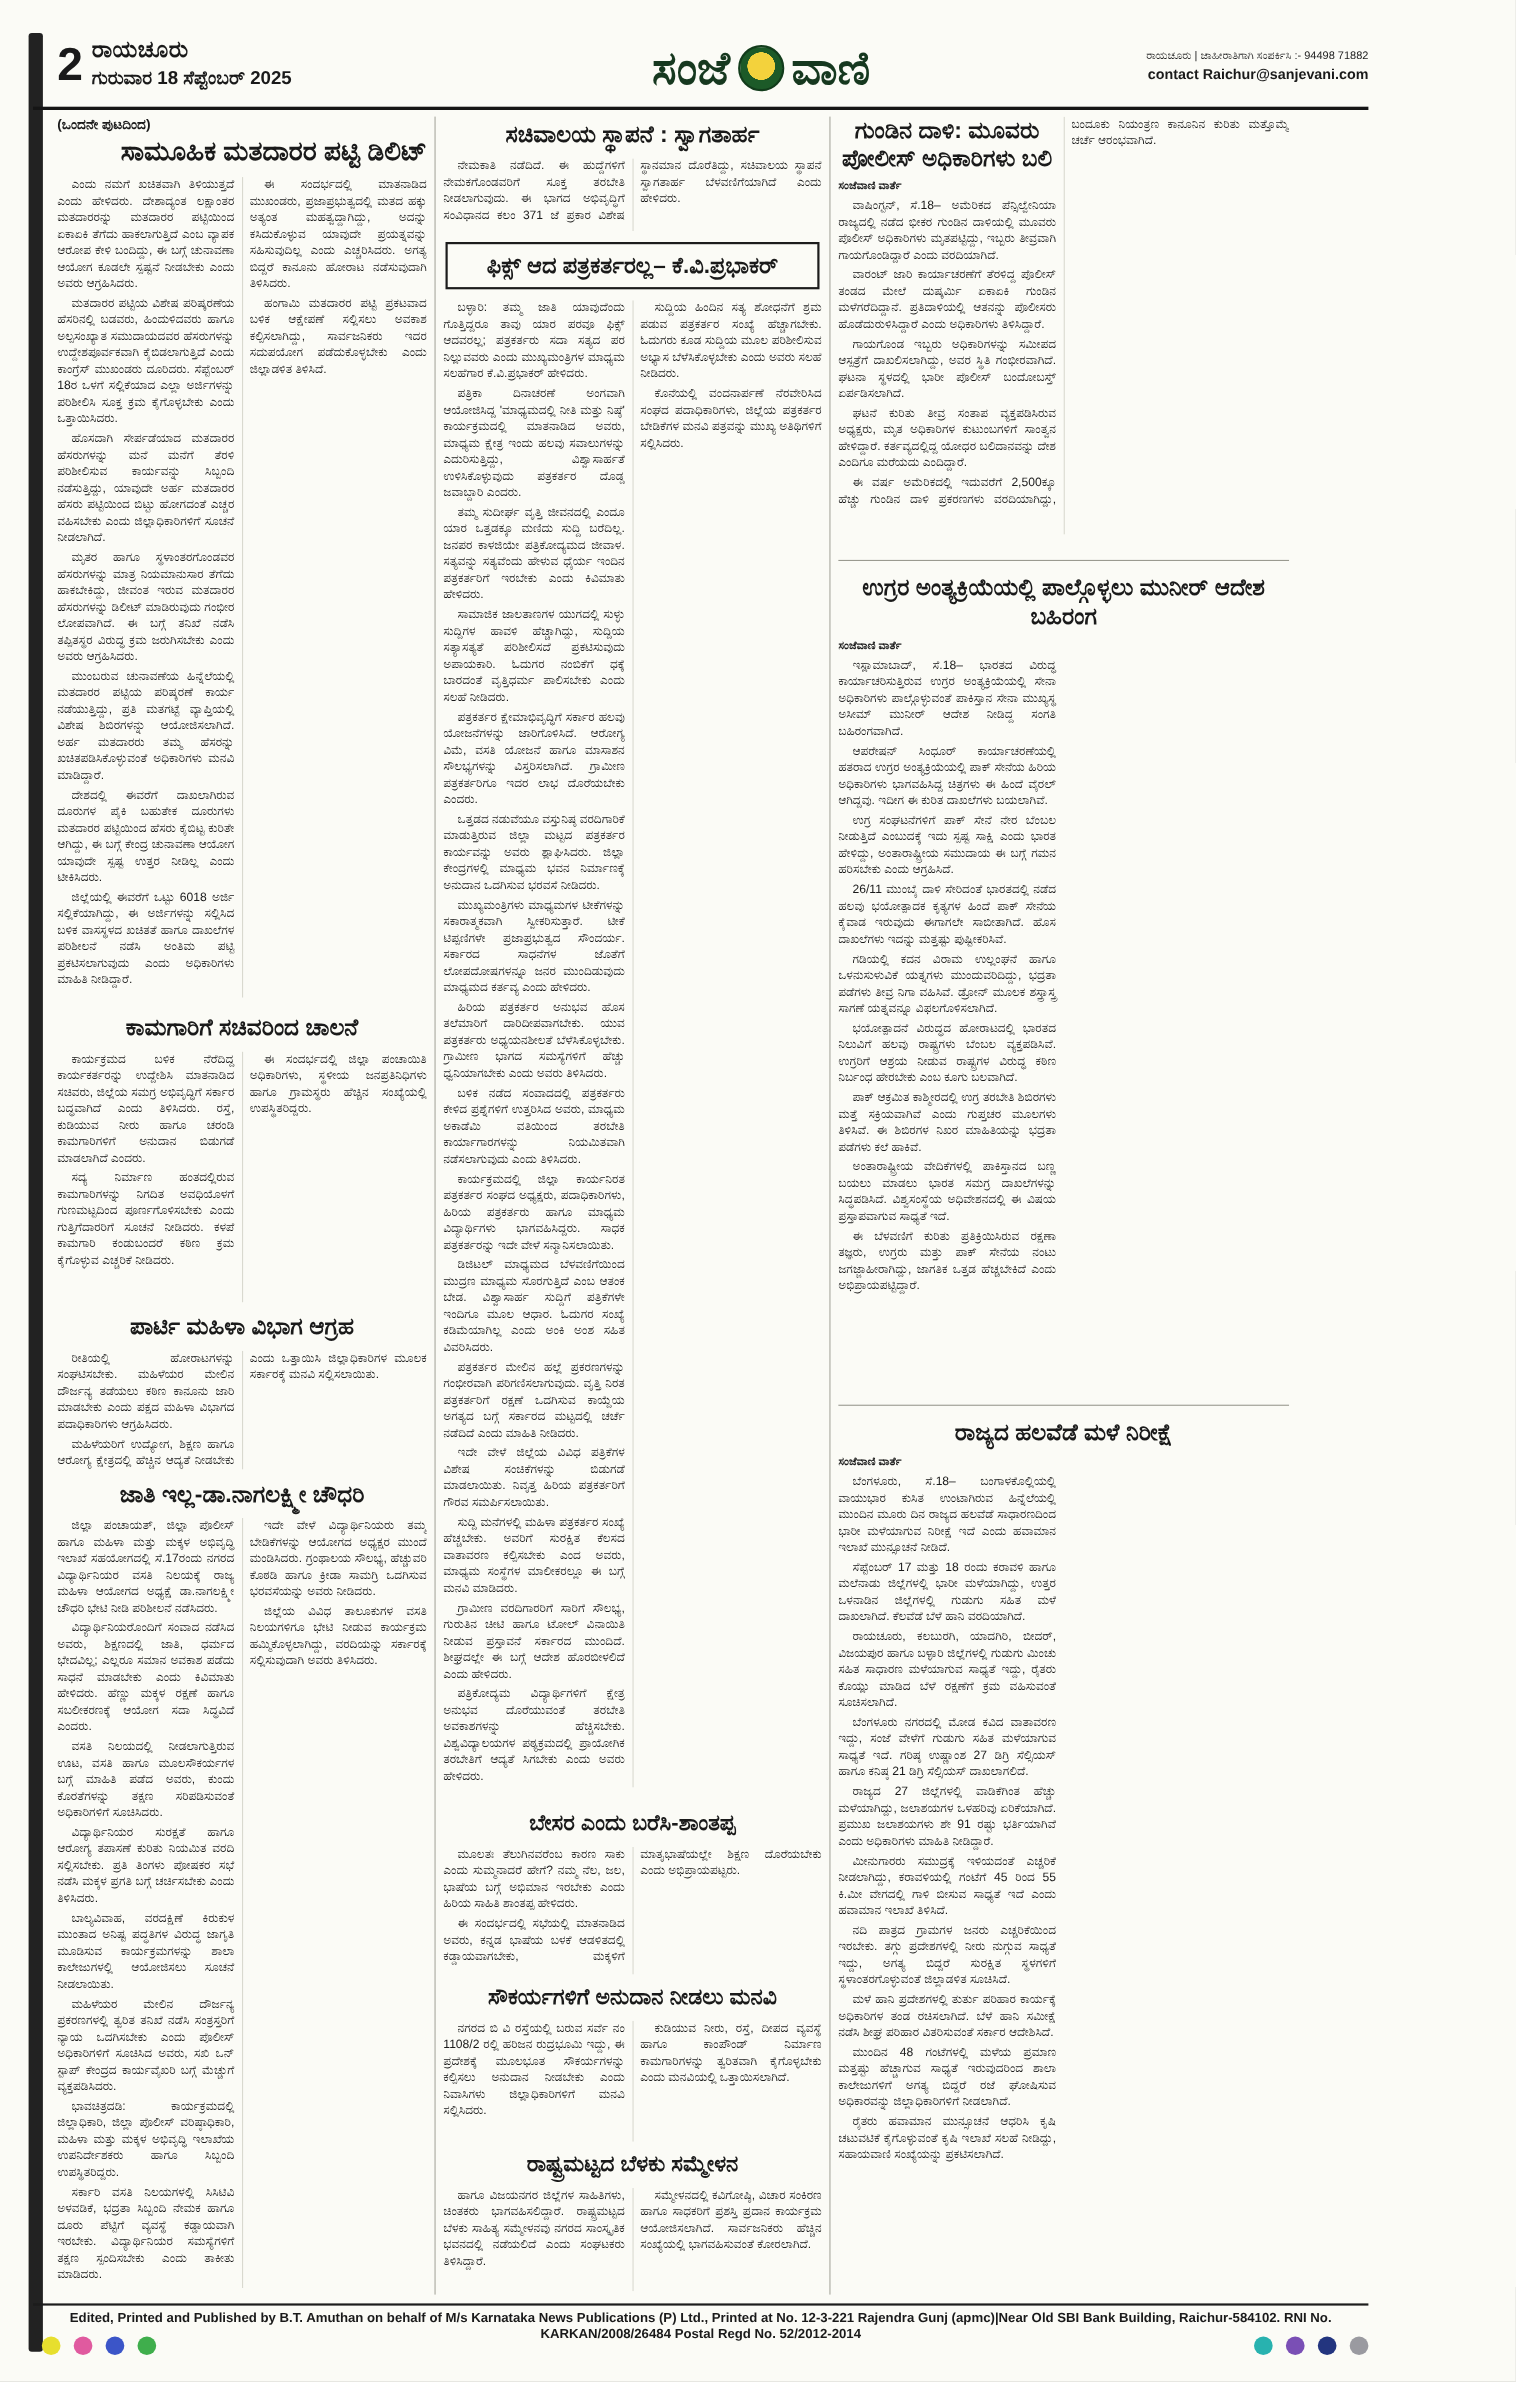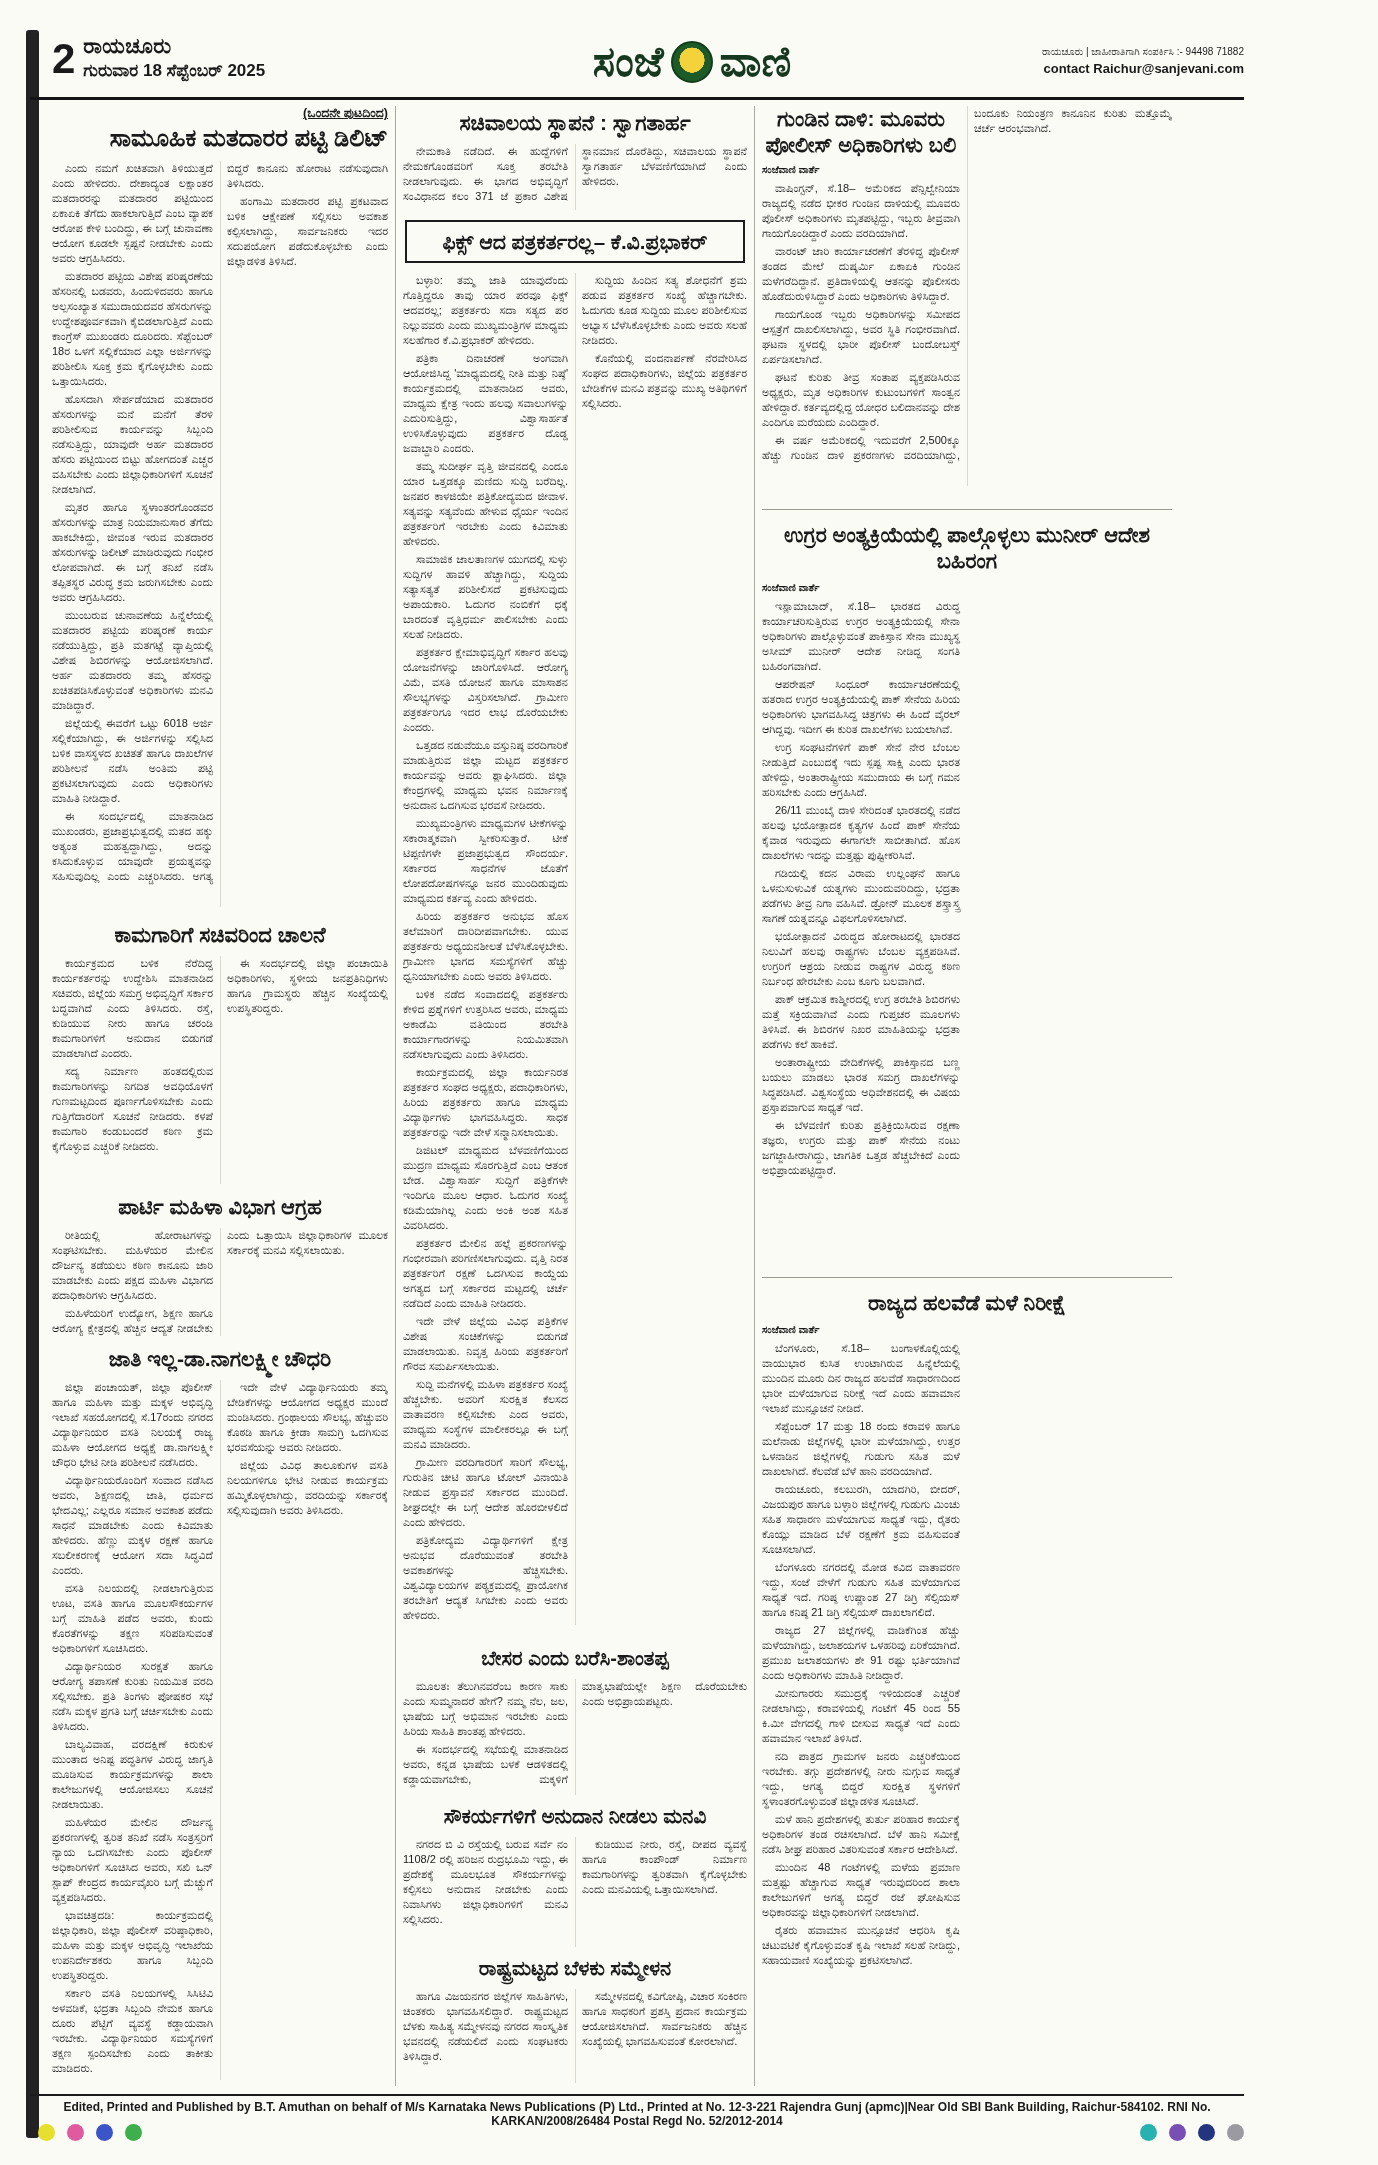--- a/index.html
+++ b/index.html
@@ -25,21 +25,21 @@
 
   
   .main{position:absolute;left:52px;top:106px;width:1122px;height:1980px;display:flex;}
   .vr{width:1px;background:#a8a89e;margin:0 7px;}
   .mod{overflow:hidden;}
   .m-left{width:336px;}
   .m-center{width:344px;}
   .m-right{width:410px;}
 
   .art{overflow:hidden;}
-  .kicker{text-align:right;font-size:12.5px;font-weight:700;margin-bottom:2px;text-decoration:underline;}
+  .kicker{text-align:left;font-size:12.5px;font-weight:700;margin-bottom:2px;}
   .hl-xl{font-size:24px;font-weight:800;text-align:right;line-height:30px;margin:2px 0 8px;}
   .hl-lg{font-size:21px;font-weight:800;text-align:center;line-height:26px;margin:4px 0 8px;}
   .hl-md{font-size:20px;font-weight:800;text-align:center;line-height:25px;margin:4px 0 8px;}
   .hl-incol{font-size:21px;font-weight:700;text-align:center;line-height:26px;margin:0 0 6px;}
   .hl-box{border:2px solid #1c1c1c;margin:4px 2px 10px;padding:7px 4px;
           font-size:20.5px;font-weight:800;text-align:center;line-height:25px;}
   .byline{font-weight:700;font-size:10px;margin:0 0 5px;}
   .body2{column-count:2;column-gap:14px;column-rule:1px solid #d9d9cf;column-fill:auto;overflow:hidden;}
   .body2 p,.plist p{font-size:11px;line-height:15px;text-align:justify;text-indent:13px;margin:0 0 3px;}
   .rt-art{border-bottom:1px solid #9a9a90;padding-bottom:7px;margin-bottom:8px;}
@@ -82,20 +82,21 @@
     <div class="mod m-left">
       <section class="art" style="height:812px">
         <div class="kicker">(ಒಂದನೇ ಪುಟದಿಂದ)</div>
         <h2 class="hl-xl">ಸಾಮೂಹಿಕ ಮತದಾರರ ಪಟ್ಟಿ ಡಿಲಿಟ್</h2>
         <div class="body2 plist" style="height:746px">
             <p>ಎಂದು ನಮಗೆ ಖಚಿತವಾಗಿ ತಿಳಿಯುತ್ತದೆ ಎಂದು ಹೇಳಿದರು. ದೇಶಾದ್ಯಂತ ಲಕ್ಷಾಂತರ ಮತದಾರರನ್ನು ಮತದಾರರ ಪಟ್ಟಿಯಿಂದ ಏಕಾಏಕಿ ತೆಗೆದು ಹಾಕಲಾಗುತ್ತಿದೆ ಎಂಬ ವ್ಯಾಪಕ ಆರೋಪ ಕೇಳಿ ಬಂದಿದ್ದು, ಈ ಬಗ್ಗೆ ಚುನಾವಣಾ ಆಯೋಗ ಕೂಡಲೇ ಸ್ಪಷ್ಟನೆ ನೀಡಬೇಕು ಎಂದು ಅವರು ಆಗ್ರಹಿಸಿದರು.</p>
             <p>ಮತದಾರರ ಪಟ್ಟಿಯ ವಿಶೇಷ ಪರಿಷ್ಕರಣೆಯ ಹೆಸರಿನಲ್ಲಿ ಬಡವರು, ಹಿಂದುಳಿದವರು ಹಾಗೂ ಅಲ್ಪಸಂಖ್ಯಾತ ಸಮುದಾಯದವರ ಹೆಸರುಗಳನ್ನು ಉದ್ದೇಶಪೂರ್ವಕವಾಗಿ ಕೈಬಿಡಲಾಗುತ್ತಿದೆ ಎಂದು ಕಾಂಗ್ರೆಸ್ ಮುಖಂಡರು ದೂರಿದರು. ಸೆಪ್ಟೆಂಬರ್ 18ರ ಒಳಗೆ ಸಲ್ಲಿಕೆಯಾದ ಎಲ್ಲಾ ಅರ್ಜಿಗಳನ್ನು ಪರಿಶೀಲಿಸಿ ಸೂಕ್ತ ಕ್ರಮ ಕೈಗೊಳ್ಳಬೇಕು ಎಂದು ಒತ್ತಾಯಿಸಿದರು.</p>
             <p>ಹೊಸದಾಗಿ ಸೇರ್ಪಡೆಯಾದ ಮತದಾರರ ಹೆಸರುಗಳನ್ನು ಮನೆ ಮನೆಗೆ ತೆರಳಿ ಪರಿಶೀಲಿಸುವ ಕಾರ್ಯವನ್ನು ಸಿಬ್ಬಂದಿ ನಡೆಸುತ್ತಿದ್ದು, ಯಾವುದೇ ಅರ್ಹ ಮತದಾರರ ಹೆಸರು ಪಟ್ಟಿಯಿಂದ ಬಿಟ್ಟು ಹೋಗದಂತೆ ಎಚ್ಚರ ವಹಿಸಬೇಕು ಎಂದು ಜಿಲ್ಲಾಧಿಕಾರಿಗಳಿಗೆ ಸೂಚನೆ ನೀಡಲಾಗಿದೆ.</p>
             <p>ಮೃತರ ಹಾಗೂ ಸ್ಥಳಾಂತರಗೊಂಡವರ ಹೆಸರುಗಳನ್ನು ಮಾತ್ರ ನಿಯಮಾನುಸಾರ ತೆಗೆದು ಹಾಕಬೇಕಿದ್ದು, ಜೀವಂತ ಇರುವ ಮತದಾರರ ಹೆಸರುಗಳನ್ನು ಡಿಲೀಟ್ ಮಾಡಿರುವುದು ಗಂಭೀರ ಲೋಪವಾಗಿದೆ. ಈ ಬಗ್ಗೆ ತನಿಖೆ ನಡೆಸಿ ತಪ್ಪಿತಸ್ಥರ ವಿರುದ್ಧ ಕ್ರಮ ಜರುಗಿಸಬೇಕು ಎಂದು ಅವರು ಆಗ್ರಹಿಸಿದರು.</p>
             <p>ಮುಂಬರುವ ಚುನಾವಣೆಯ ಹಿನ್ನೆಲೆಯಲ್ಲಿ ಮತದಾರರ ಪಟ್ಟಿಯ ಪರಿಷ್ಕರಣೆ ಕಾರ್ಯ ನಡೆಯುತ್ತಿದ್ದು, ಪ್ರತಿ ಮತಗಟ್ಟೆ ವ್ಯಾಪ್ತಿಯಲ್ಲಿ ವಿಶೇಷ ಶಿಬಿರಗಳನ್ನು ಆಯೋಜಿಸಲಾಗಿದೆ. ಅರ್ಹ ಮತದಾರರು ತಮ್ಮ ಹೆಸರನ್ನು ಖಚಿತಪಡಿಸಿಕೊಳ್ಳುವಂತೆ ಅಧಿಕಾರಿಗಳು ಮನವಿ ಮಾಡಿದ್ದಾರೆ.</p>
+            <p>ದೇಶದಲ್ಲಿ ಈವರೆಗೆ ದಾಖಲಾಗಿರುವ ದೂರುಗಳ ಪೈಕಿ ಬಹುತೇಕ ದೂರುಗಳು ಮತದಾರರ ಪಟ್ಟಿಯಿಂದ ಹೆಸರು ಕೈಬಿಟ್ಟ ಕುರಿತೇ ಆಗಿದ್ದು, ಈ ಬಗ್ಗೆ ಕೇಂದ್ರ ಚುನಾವಣಾ ಆಯೋಗ ಯಾವುದೇ ಸ್ಪಷ್ಟ ಉತ್ತರ ನೀಡಿಲ್ಲ ಎಂದು ಟೀಕಿಸಿದರು.</p>
             <p>ಜಿಲ್ಲೆಯಲ್ಲಿ ಈವರೆಗೆ ಒಟ್ಟು 6018 ಅರ್ಜಿ ಸಲ್ಲಿಕೆಯಾಗಿದ್ದು, ಈ ಅರ್ಜಿಗಳನ್ನು ಸಲ್ಲಿಸಿದ ಬಳಿಕ ವಾಸಸ್ಥಳದ ಖಚಿತತೆ ಹಾಗೂ ದಾಖಲೆಗಳ ಪರಿಶೀಲನೆ ನಡೆಸಿ ಅಂತಿಮ ಪಟ್ಟಿ ಪ್ರಕಟಿಸಲಾಗುವುದು ಎಂದು ಅಧಿಕಾರಿಗಳು ಮಾಹಿತಿ ನೀಡಿದ್ದಾರೆ.</p>
             <p>ಈ ಸಂದರ್ಭದಲ್ಲಿ ಮಾತನಾಡಿದ ಮುಖಂಡರು, ಪ್ರಜಾಪ್ರಭುತ್ವದಲ್ಲಿ ಮತದ ಹಕ್ಕು ಅತ್ಯಂತ ಮಹತ್ವದ್ದಾಗಿದ್ದು, ಅದನ್ನು ಕಸಿದುಕೊಳ್ಳುವ ಯಾವುದೇ ಪ್ರಯತ್ನವನ್ನು ಸಹಿಸುವುದಿಲ್ಲ ಎಂದು ಎಚ್ಚರಿಸಿದರು. ಅಗತ್ಯ ಬಿದ್ದರೆ ಕಾನೂನು ಹೋರಾಟ ನಡೆಸುವುದಾಗಿ ತಿಳಿಸಿದರು.</p>
             <p>ಹಂಗಾಮಿ ಮತದಾರರ ಪಟ್ಟಿ ಪ್ರಕಟವಾದ ಬಳಿಕ ಆಕ್ಷೇಪಣೆ ಸಲ್ಲಿಸಲು ಅವಕಾಶ ಕಲ್ಪಿಸಲಾಗಿದ್ದು, ಸಾರ್ವಜನಿಕರು ಇದರ ಸದುಪಯೋಗ ಪಡೆದುಕೊಳ್ಳಬೇಕು ಎಂದು ಜಿಲ್ಲಾಡಳಿತ ತಿಳಿಸಿದೆ.</p>
           </div>
       </section>
       <section class="art" style="height:272px">
         <h2 class="hl-lg">ಕಾಮಗಾರಿಗೆ ಸಚಿವರಿಂದ ಚಾಲನೆ</h2>
         <div class="body2 plist" style="height:228px">
             <p>ಕಾರ್ಯಕ್ರಮದ ಬಳಿಕ ನೆರೆದಿದ್ದ ಕಾರ್ಯಕರ್ತರನ್ನು ಉದ್ದೇಶಿಸಿ ಮಾತನಾಡಿದ ಸಚಿವರು, ಜಿಲ್ಲೆಯ ಸಮಗ್ರ ಅಭಿವೃದ್ಧಿಗೆ ಸರ್ಕಾರ ಬದ್ಧವಾಗಿದೆ ಎಂದು ತಿಳಿಸಿದರು. ರಸ್ತೆ, ಕುಡಿಯುವ ನೀರು ಹಾಗೂ ಚರಂಡಿ ಕಾಮಗಾರಿಗಳಿಗೆ ಅನುದಾನ ಬಿಡುಗಡೆ ಮಾಡಲಾಗಿದೆ ಎಂದರು.</p>
             <p>ಸದ್ಯ ನಿರ್ಮಾಣ ಹಂತದಲ್ಲಿರುವ ಕಾಮಗಾರಿಗಳನ್ನು ನಿಗದಿತ ಅವಧಿಯೊಳಗೆ ಗುಣಮಟ್ಟದಿಂದ ಪೂರ್ಣಗೊಳಿಸಬೇಕು ಎಂದು ಗುತ್ತಿಗೆದಾರರಿಗೆ ಸೂಚನೆ ನೀಡಿದರು. ಕಳಪೆ ಕಾಮಗಾರಿ ಕಂಡುಬಂದರೆ ಕಠಿಣ ಕ್ರಮ ಕೈಗೊಳ್ಳುವ ಎಚ್ಚರಿಕೆ ನೀಡಿದರು.</p>

